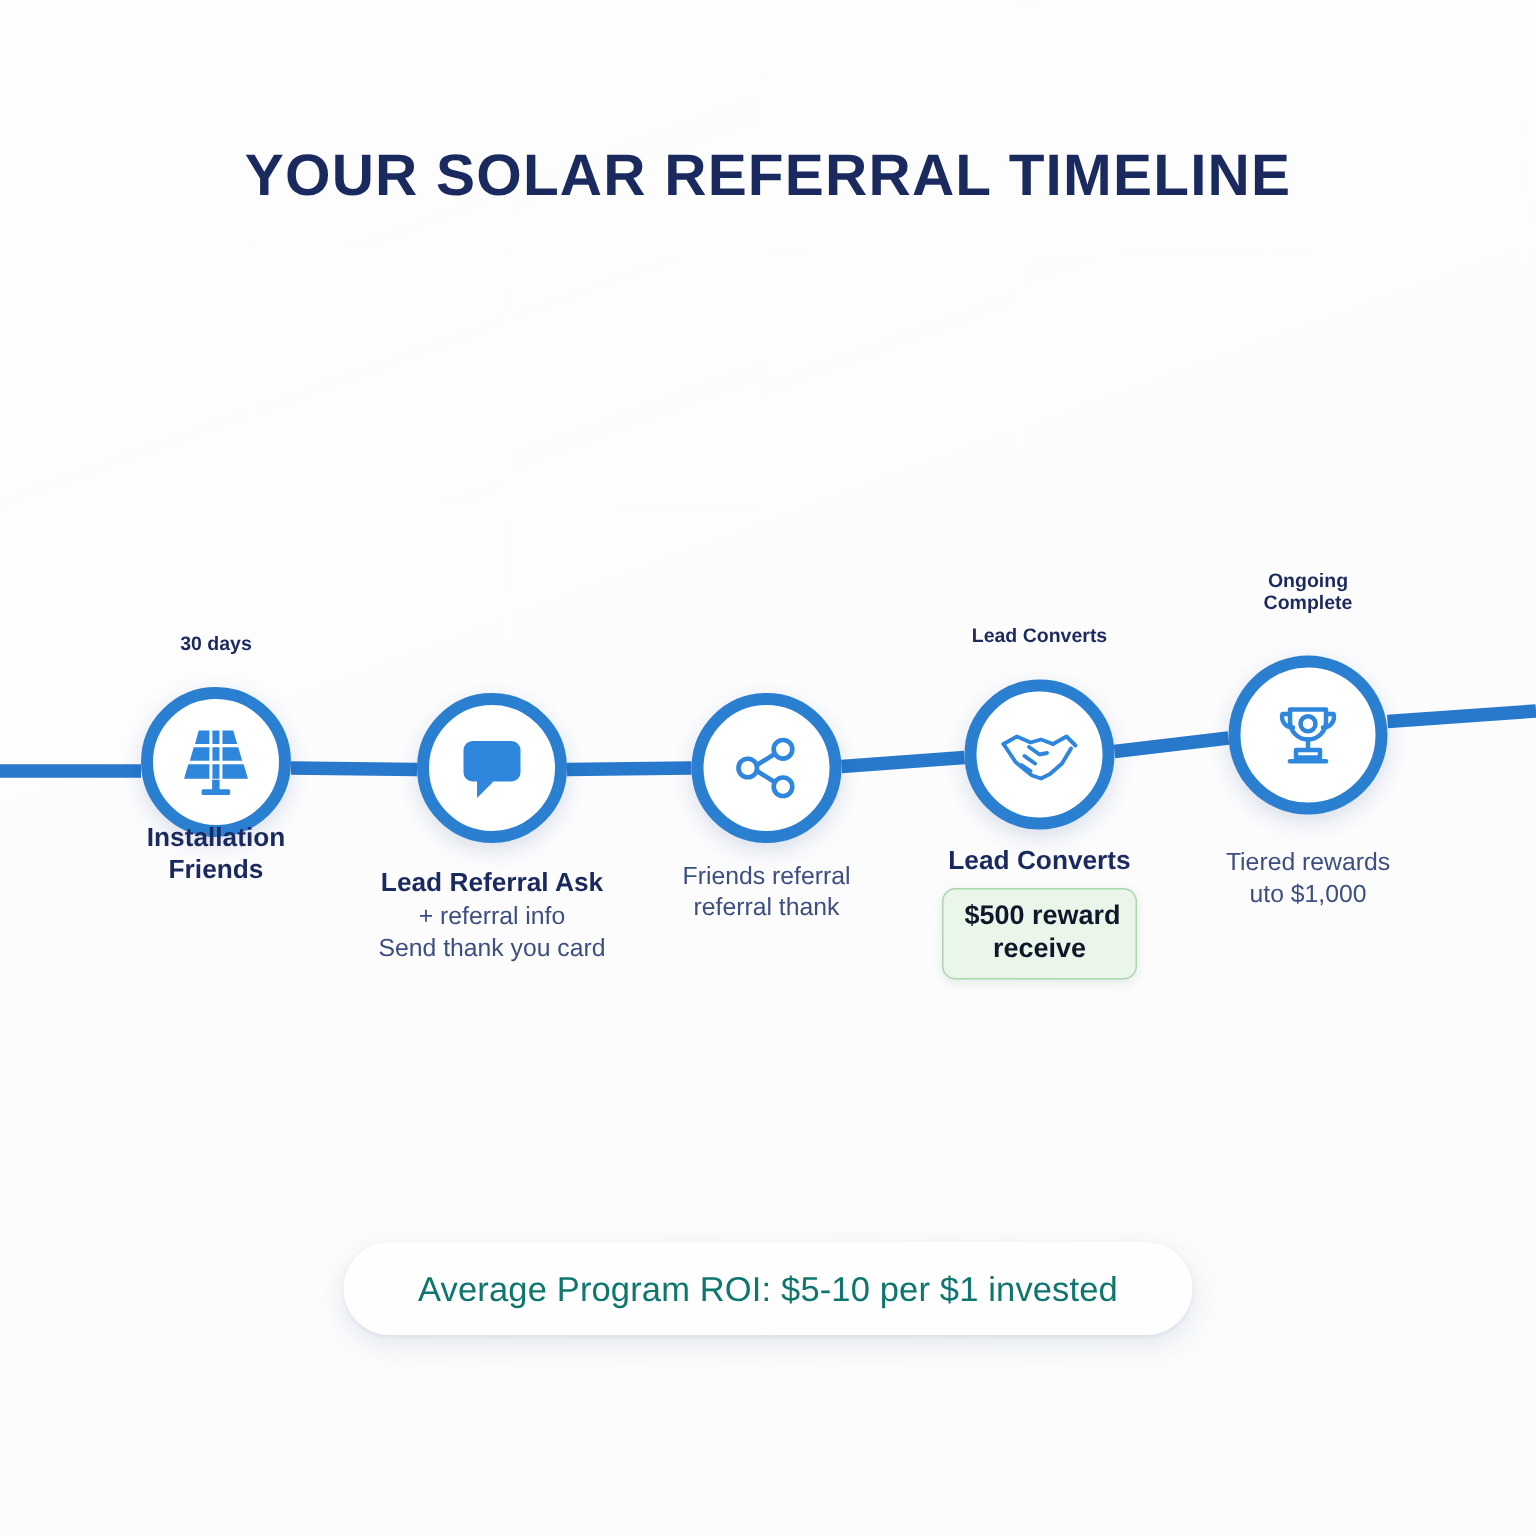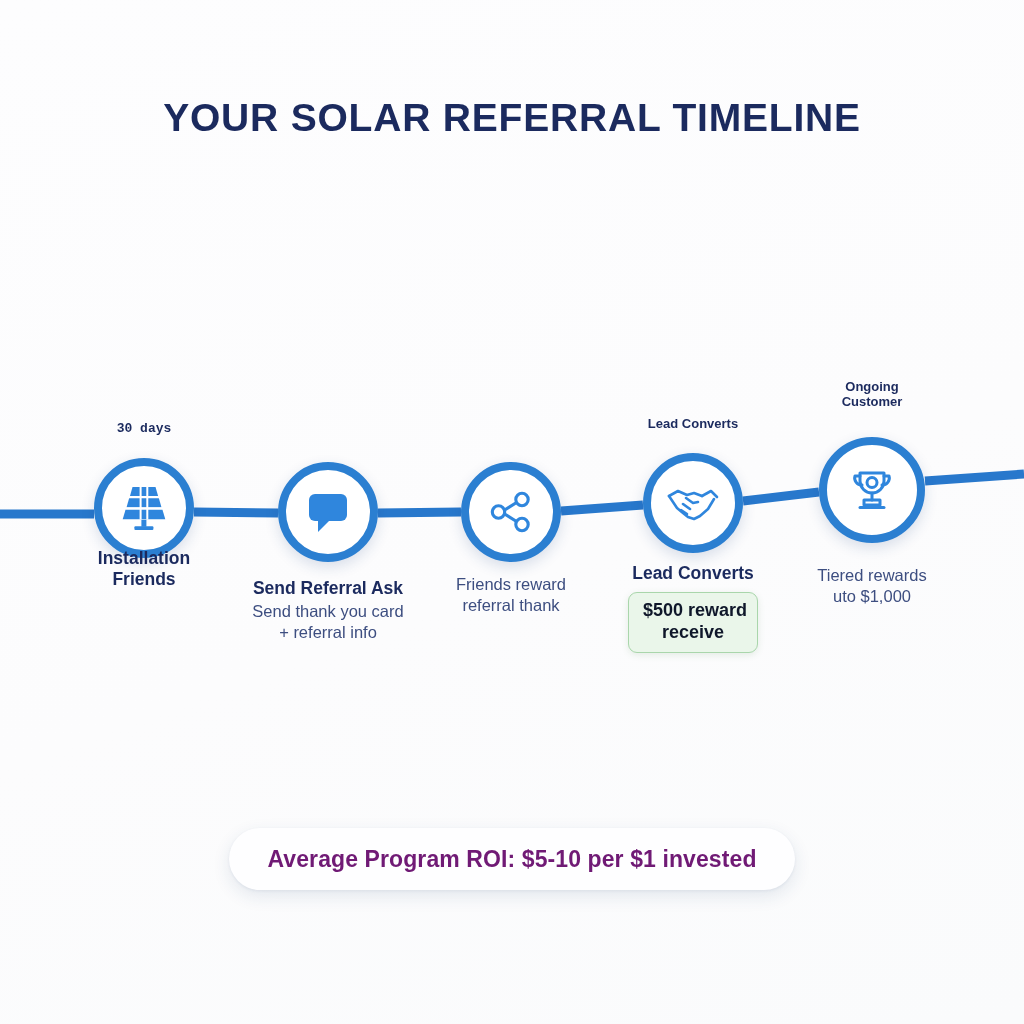--- a/index.html
+++ b/index.html
@@ -114,22 +114,22 @@
     border-radius: 31px;
     background: #fefeff;
     box-shadow: 0 6px 18px rgba(30, 60, 110, 0.11),
                 0 1px 3px rgba(30, 60, 110, 0.07);
     display: flex;
     align-items: center;
     justify-content: center;
   }
   .roi-text {
     font-size: 23px;
-    font-weight: bold;
-    color: #701a75;
+    font-weight: normal;
+    color: #0f766e;
     white-space: nowrap;
     letter-spacing: 0.1px;
   }
 </style>
 </head>
 <body>
 
 <div id="infographic">
 
   <div class="title">YOUR SOLAR REFERRAL TIMELINE</div>
@@ -144,21 +144,21 @@
       <line x1="378" y1="513" x2="461" y2="512"></line>
 
       <line x1="561" y1="511" x2="643" y2="505"></line>
 
       <line x1="743" y1="501" x2="819" y2="492"></line>
 
       <line x1="925" y1="481" x2="1024" y2="474"></line>
     </g>
   </svg>
 
-  <div class="label-above" style="left:44px; top:421px; width:200px;font-family:Liberation Mono, monospace;">30 days</div>
+  <div class="label-above" style="left:44px; top:421px; width:200px;">30 days</div>
 
   <div class="node" style="left:94px; top:458px; width:100px; height:100px; border:8px solid #2b7fd1;">
     <svg class="ring-icon" width="52" height="50" viewBox="0 0 52 50">
       <g fill="#2f86dd">
 
         <path d="M14.5 4 h23 l2.6 9 H12.0 z"></path>
         <path d="M11.2 15 h29.6 l2.7 9.4 H8.5 z"></path>
         <path d="M7.6 26.4 h36.8 l2.9 9.8 H4.7 z"></path>
 
         <g fill="#ffffff">
@@ -184,42 +184,42 @@
   <div class="node" style="left:278px; top:462px; width:100px; height:100px; border:8px solid #2b7fd1;">
     <svg class="ring-icon" width="46" height="44" viewBox="0 0 46 44">
       <g fill="#2f86dd">
         <rect x="4" y="4" width="38" height="27" rx="6"></rect>
         <path d="M13 30 l0 12 l11 -11 z"></path>
       </g>
     </svg>
   </div>
 
   <div class="label-below" style="left:218px; top:578px; width:220px;">
-    <div class="label-title">Send Referral Ask</div>
+    <div class="label-title">Lead Referral Ask</div>
     <div class="label-sub">
+      <div>+ referral info</div>
       <div>Send thank you card</div>
-      <div>+ referral info</div>
     </div>
   </div>
 
   <div class="node" style="left:461px; top:462px; width:100px; height:100px; border:8px solid #2b7fd1;">
     <svg class="ring-icon" width="48" height="46" viewBox="0 0 48 46">
       <g stroke="#2f86dd" stroke-width="3.1" fill="none" stroke-linecap="round">
         <line x1="14.5" y1="23" x2="32" y2="12"></line>
         <line x1="14.5" y1="23" x2="32" y2="34"></line>
         <circle cx="11.5" cy="23" r="6.2" fill="#ffffff"></circle>
         <circle cx="35.0" cy="10.5" r="6.2" fill="#ffffff"></circle>
         <circle cx="35.0" cy="35.5" r="6.2" fill="#ffffff"></circle>
       </g>
     </svg>
   </div>
 
   <div class="label-below" style="left:406px; top:572px; width:210px;">
     <div class="label-sub">
-      <div>Friends reward</div>
+      <div>Friends referral</div>
       <div>referral thank</div>
     </div>
   </div>
 
   <div class="label-above" style="left:593px; top:416px; width:200px;">Lead Converts</div>
 
   <div class="node" style="left:643px; top:453px; width:100px; height:100px; border:8px solid #2b7fd1;">
     <svg class="ring-icon" width="54" height="44" viewBox="0 0 54 44">
       <g fill="none" stroke="#2f86dd" stroke-width="2.6" stroke-linejoin="round" stroke-linecap="round">
         <path d="M3 15 l9 -5 l9 4 l7 -2 l8 3"></path>
@@ -236,21 +236,21 @@
     <div class="label-title">Lead Converts</div>
   </div>
 
   <div class="reward-badge" style="left:628px; top:592px; width:130px;">
     <div>$500 reward</div>
     <div>receive</div>
   </div>
 
   <div class="label-above" style="left:782px; top:379px; width:180px;">
     <div>Ongoing</div>
-    <div>Customer</div>
+    <div>Complete</div>
   </div>
 
   <div class="node" style="left:819px; top:437px; width:106px; height:106px; border:8px solid #2b7fd1;">
     <svg class="ring-icon" width="50" height="48" viewBox="0 0 50 48">
       <g fill="none" stroke="#2f86dd" stroke-width="3.0" stroke-linejoin="round" stroke-linecap="round">
         <path d="M13 7 h24 v8 a12 12 0 0 1 -24 0 z"></path>
         <path d="M13 10 h-5 a7 7 0 0 0 7 9"></path>
         <path d="M37 10 h5 a7 7 0 0 1 -7 9"></path>
         <circle cx="25" cy="16.5" r="5"></circle>
         <line x1="25" y1="27" x2="25" y2="34"></line>

